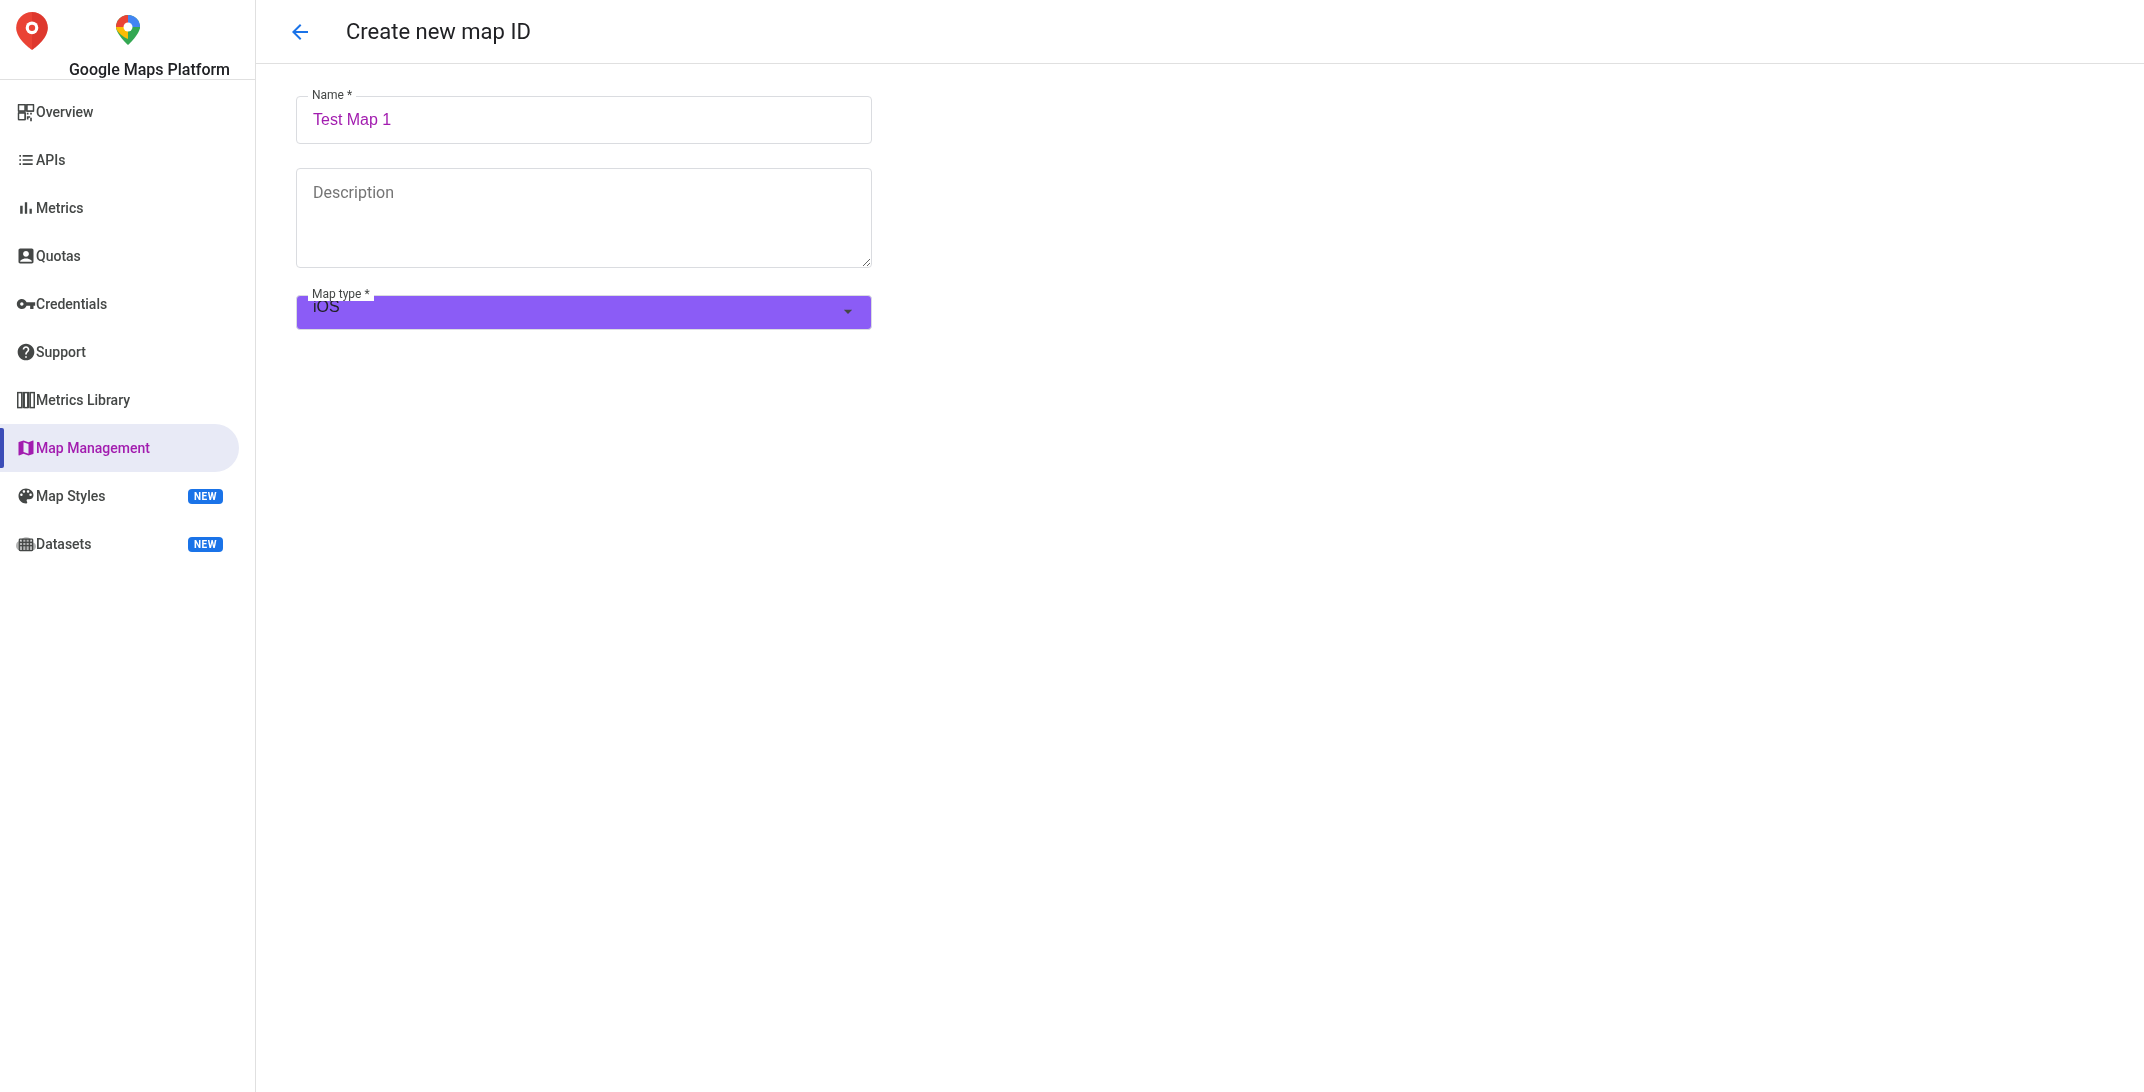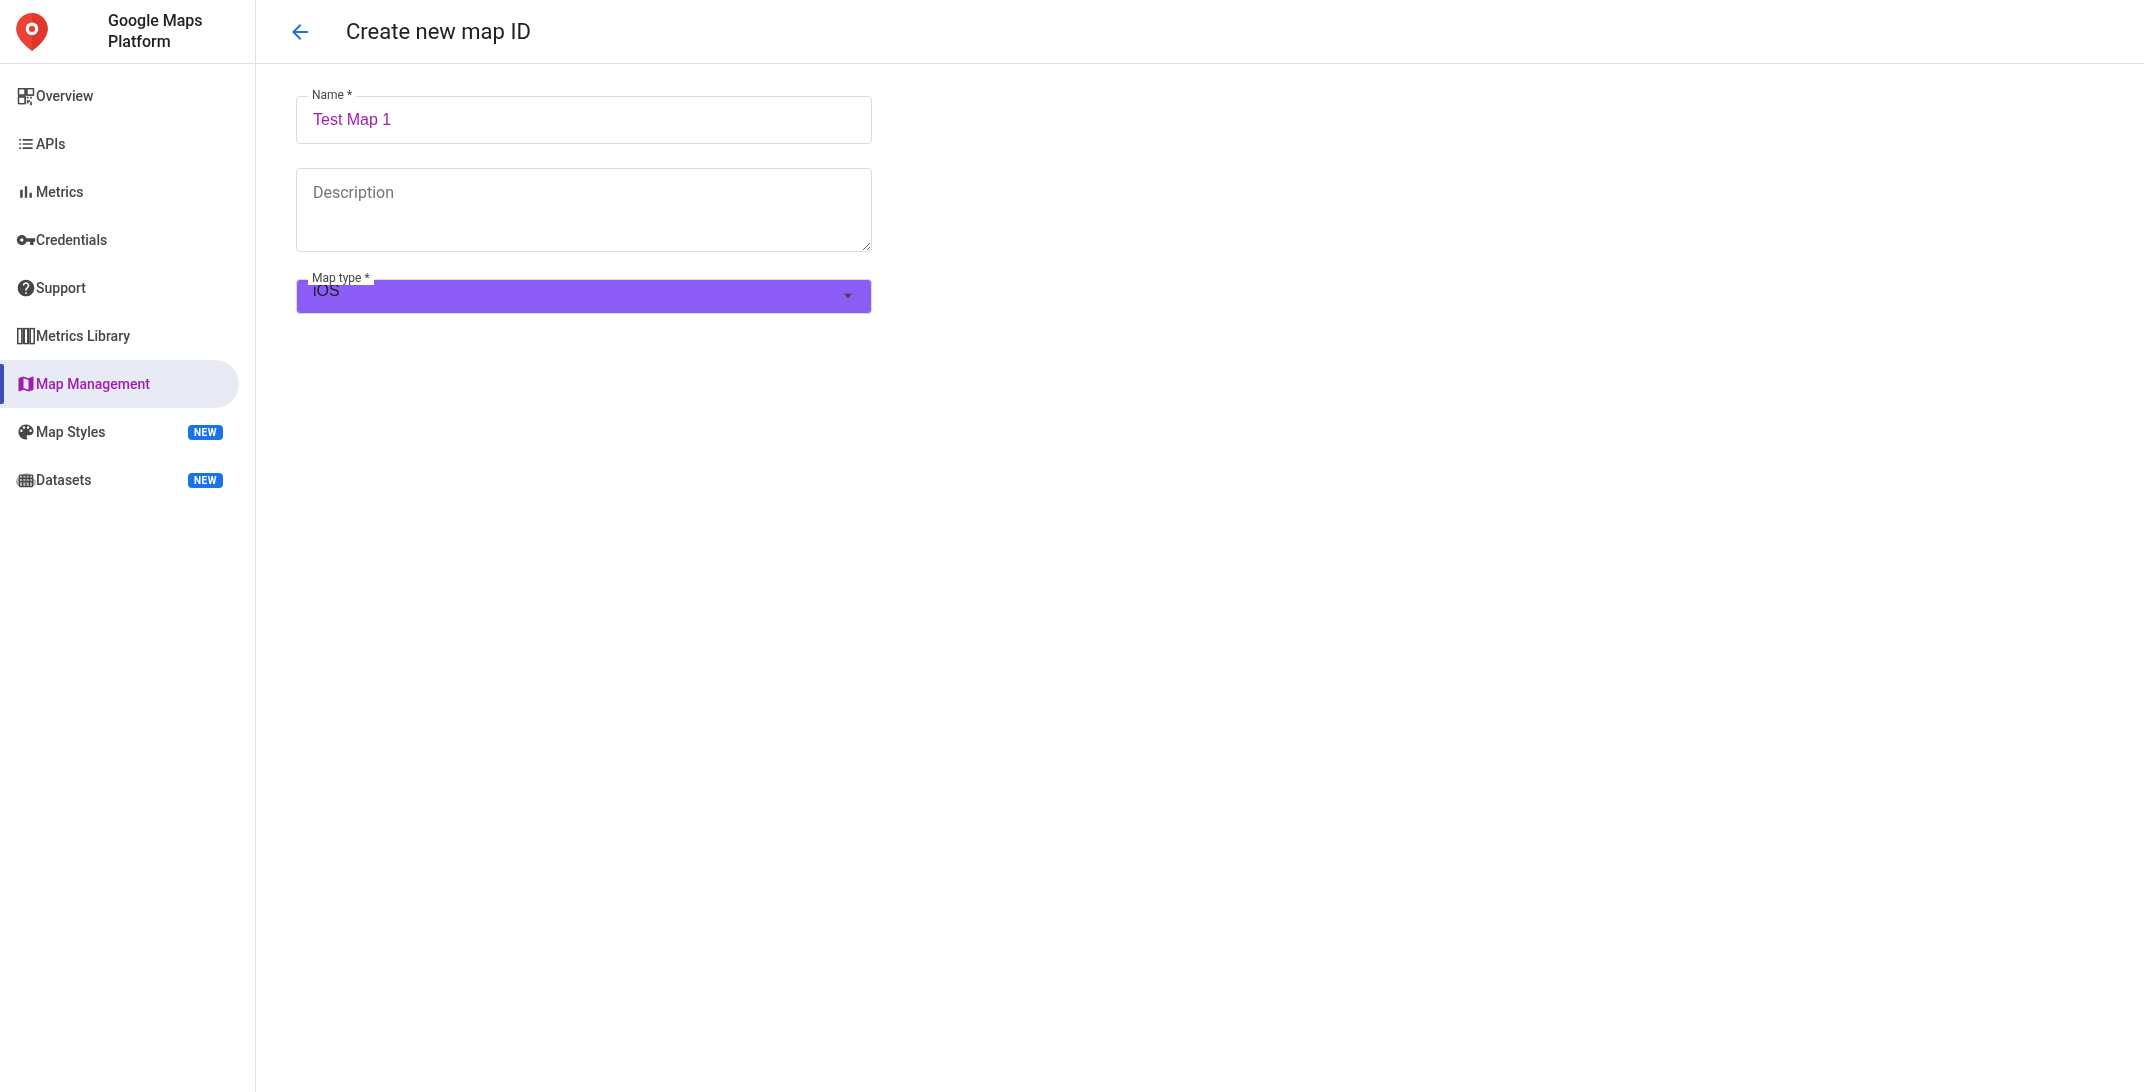--- a/index.html
+++ b/index.html
@@ -28,22 +28,23 @@
       background: #fff;
       height: 100vh;
       overflow-y: auto;
     }
 
     .sidebar-header {
       display: flex;
       align-items: center;
       padding: 12px 16px;
       border-bottom: 1px solid #e0e0e0;
-      height: 64px;
+      height: 80px;
       gap: 12px;
+      flex-direction: column;
     }
 
     .logo-icon {
       width: 36px;
       height: 36px;
       flex-shrink: 0;
     }
 
     .sidebar-title {
       font-size: 16px;
@@ -174,21 +175,21 @@
       border: 1px solid #dadce0;
       border-radius: 4px;
       font-size: 16px;
       color: #a21caf;
       outline: none;
       background: #fff;
     }
 
     .text-area {
       width: 576px;
-      height: 84px;
+      height: 100px;
       padding: 14px 16px;
       border: 1px solid #dadce0;
       border-radius: 4px;
       font-size: 16px;
       color: #202124;
       outline: none;
       resize: vertical;
       font-family: inherit;
       background: #fff;
     }
@@ -281,20 +282,28 @@
 
     <li class="nav-item">
       <span class="nav-icon">
         <svg class="icon-svg" viewBox="0 0 24 24" fill="currentColor">
             <path d="M5 9.2h3V19H5zM10.6 5h2.8v14h-2.8zm5.6 8H19v6h-2.8z"></path>
           </svg>
       </span>
       <span class="nav-label">Metrics</span>
     </li>
 
+    <li class="nav-item">
+      <span class="nav-icon">
+        <svg class="icon-svg" viewBox="0 0 24 24" fill="currentColor">
+            <path d="M19 3H5c-1.1 0-2 .9-2 2v14c0 1.1.9 2 2 2h14c1.1 0 2-.9 2-2V5c0-1.1-.9-2-2-2zm-7 3c1.93 0 3.5 1.57 3.5 3.5S13.93 13 12 13s-3.5-1.57-3.5-3.5S10.07 6 12 6zm7 13H5v-.23c0-.62.28-1.2.76-1.58C7.47 15.82 9.64 15 12 15s4.53.82 6.24 2.19c.48.38.76.97.76 1.58V19z"></path>
+          </svg>
+      </span>
+      <span class="nav-label">Quotas</span>
+    </li>
 
     <li class="nav-item">
       <span class="nav-icon">
         <svg class="icon-svg" viewBox="0 0 24 24" fill="currentColor">
             <path d="M12.65 10C11.83 7.67 9.61 6 7 6c-3.31 0-6 2.69-6 6s2.69 6 6 6c2.61 0 4.83-1.67 5.65-4H17v4h4v-4h2v-4H12.65zM7 14c-1.1 0-2-.9-2-2s.9-2 2-2 2 .9 2 2-.9 2-2 2z"></path>
           </svg>
       </span>
       <span class="nav-label">Credentials</span>
     </li>
 

